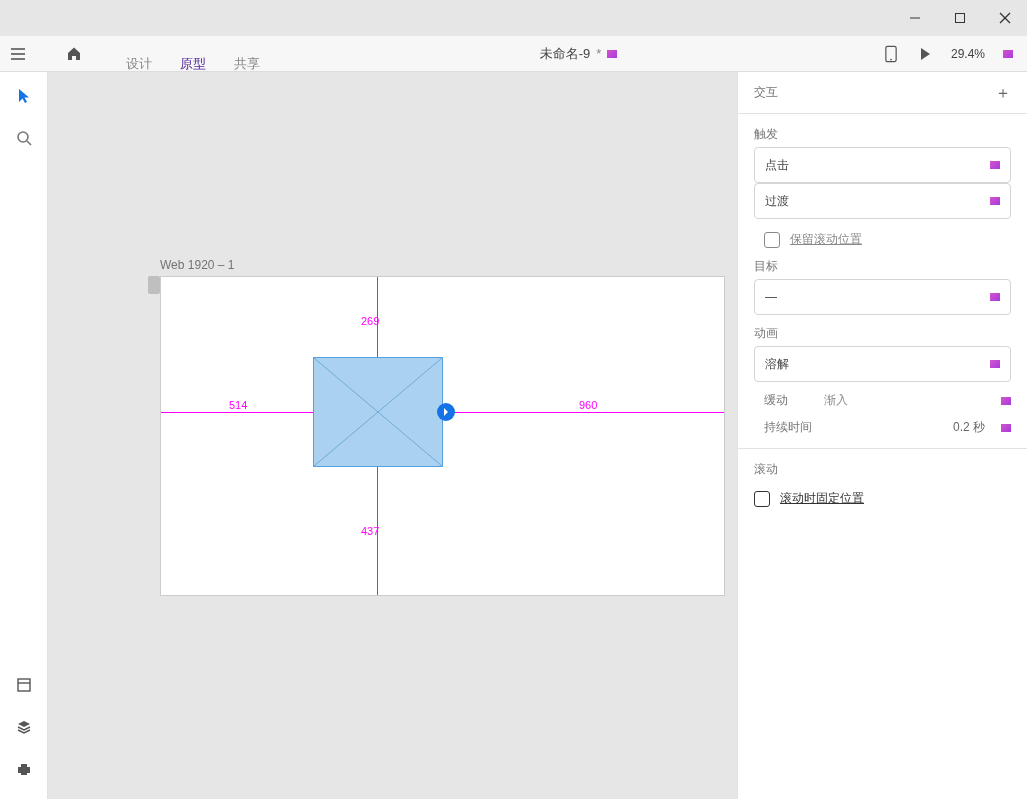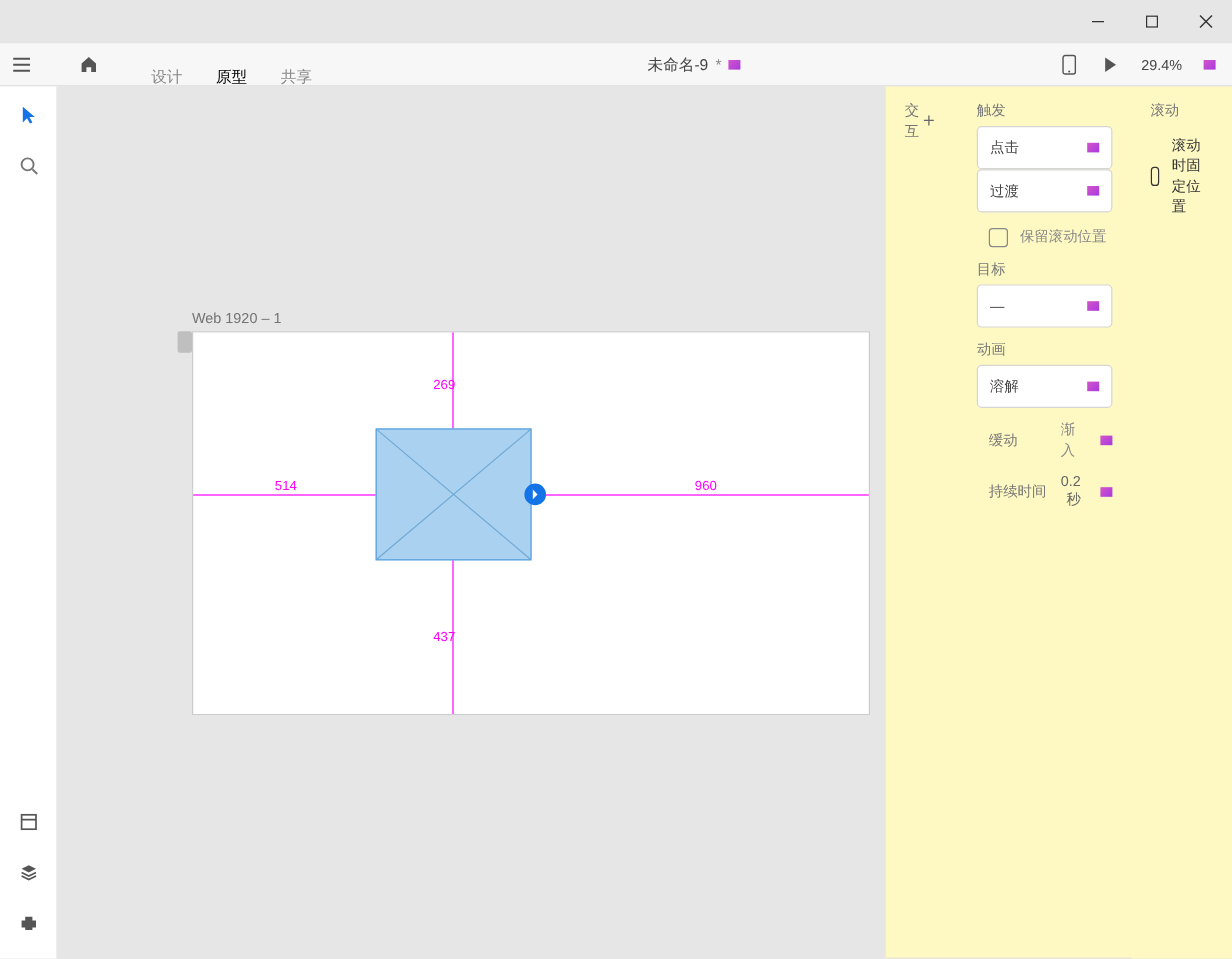--- a/index.html
+++ b/index.html
@@ -17,21 +17,21 @@
   
   .header {
     height: 36px; background: #f7f7f7; display: flex; align-items: center; border-bottom: 1px solid #ddd;
   }
   .ham { width: 36px; display: flex; align-items: center; justify-content: center; color: #555; }
   .ham svg { width: 18px; height: 18px; }
   .home { width: 36px; display: flex; align-items: center; justify-content: center; color: #555; margin-left: 20px; }
   .home svg { width: 16px; height: 16px; fill: #555; }
   .tabs { display: flex; margin-left: 20px; margin-top: 20px; }
   .tab { font-size: 13px; color: #888; padding: 0 14px; height: 36px; display: flex; align-items: center; position: relative; }
-  .tab.active { color: #000000; font-weight: 500; }
+  .tab.active { color: #4c1d95; font-weight: 500; }
   .tab.active::after {
     content:""; position:absolute; left:10px; right:10px; bottom:0; height:2px; background:#222;
   }
   .doc-title { flex:1; text-align:center; font-size:13px; color:#444; display:flex; align-items:center; justify-content:center; gap:6px;}
   .doc-title .mod { color:#888; }
   .doc-title .swatch { width:10px; height:8px; background:linear-gradient(135deg,#d356c8,#a939e0); display:inline-block; }
   .header-right { display:flex; align-items:center; gap:18px; padding-right:14px; }
   .header-right .ic { width:16px; height:16px; color:#555; display:flex; align-items:center; justify-content:center;}
   .zoom { font-size:12px; color:#444; }
   .header-right .swatch { width:10px; height:8px; background:linear-gradient(135deg,#d356c8,#a939e0); display:inline-block; }
@@ -65,33 +65,33 @@
   }
   .shape svg { position:absolute; inset:0; width:100%; height:100%; }
   .link-handle {
     position:absolute; width:18px; height:18px; border-radius:50%; background:#1473e6; color:#fff;
     display:flex; align-items:center; justify-content:center; font-size:11px; left:276px; top:126px;
   }
   .link-handle svg { width:10px; height:10px; fill:#fff; }
 
   
   .panel {
-    width: 290px; background:#fef9c3; border-left:1px solid #e2e2e2; display:flex; flex-direction:row; font-size:12px; color:#555;
+    width: 290px; background:#ffffff; border-left:1px solid #e2e2e2; display:flex; flex-direction:column; font-size:12px; color:#555;
   }
   .panel-section { padding:12px 16px; border-bottom:1px solid #e2e2e2; }
   .panel-section.noborder { border-bottom:none; }
   .row-head { display:flex; justify-content:space-between; align-items:center; font-size:12px; color:#777; }
   .plus { font-size:16px; color:#666; line-height:1; }
   .field-label { font-size:12px; color:#777; margin-top:10px; margin-bottom:4px; }
   .select {
     height:36px; background:#fff; border:1px solid #d5d5d5; border-radius:4px; display:flex; align-items:center;
     padding:0 10px; justify-content:space-between; font-size:12px; color:#444;
   }
   .select .swatch { width:10px; height:8px; background:linear-gradient(135deg,#d356c8,#a939e0); }
-  .check-row { display:flex; align-items:center; gap:10px; margin-top:12px; color:#888; }
+  .check-row { display:flex; align-items:center; gap:10px; margin-top:12px; color:#888;text-decoration:underline; }
   .check-row.dark { color:#333; }
   .checkbox { width:16px; height:16px; border:1.5px solid #888; border-radius:3px; }
   .check-row.dark .checkbox { border-color:#333; }
   .inline-row { display:flex; align-items:center; gap:10px; margin-top:10px; }
   .inline-row .lab { width:50px; color:#777; }
   .inline-row .val { flex:1; text-align:right; color:#666; padding-right:6px; }
   .inline-row .val-left { flex:1; color:#888; }
   .inline-row .swatch { width:10px; height:8px; background:linear-gradient(135deg,#d356c8,#a939e0); }
   .inline-container { padding-left:10px; }
 </style>

